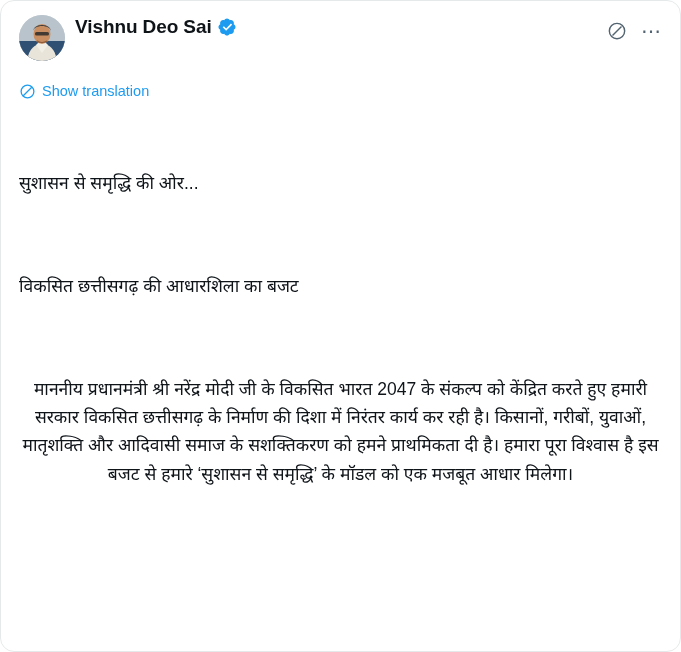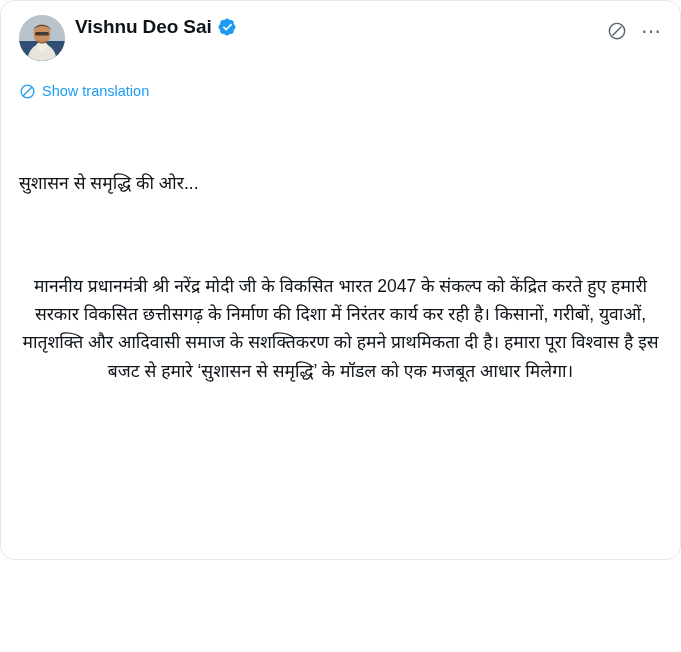--- a/index.html
+++ b/index.html
@@ -10,21 +10,21 @@
   body {
     width: 681px;
     height: 652px;
     font-family: "Liberation Sans", sans-serif;
     color: #0f1419;
     overflow: hidden;
   }
   .tweet-card {
     position: relative;
     width: 681px;
-    height: 560px;
+    height: 652px;
     box-sizing: border-box;
     background: #ffffff;
     border: 1px solid #e6e9ea;
     border-radius: 14px;
     padding: 14px 18px 0 18px;
   }
   .header-row {
     display: flex;
     align-items: flex-start;
     gap: 10px;
@@ -164,18 +164,19 @@
       <svg width="17" height="17" viewBox="0 0 24 24" aria-hidden="true">
         <circle cx="12" cy="12" r="9" fill="none" stroke="#1d9bf0" stroke-width="1.8"></circle>
         <line x1="6" y1="18" x2="18" y2="6" stroke="#1d9bf0" stroke-width="1.8"></line>
       </svg>
     </span>
     <span class="translate-link">Show translation</span>
   </div>
 
   <div class="tweet-body">
     <p>सुशासन से समृद्धि की ओर...</p>
+    <p>विकसित छत्तीसगढ़ की आधारशिला का बजट</p>
     <p>माननीय प्रधानमंत्री श्री नरेंद्र मोदी जी के विकसित भारत 2047 के संकल्प को केंद्रित करते हुए हमारी सरकार विकसित छत्तीसगढ़ के निर्माण की दिशा में निरंतर कार्य कर रही है। किसानों, गरीबों, युवाओं, मातृशक्ति और आदिवासी समाज के सशक्तिकरण को हमने प्राथमिकता दी है। हमारा पूरा विश्वास है इस बजट से हमारे ‘सुशासन से समृद्धि’ के मॉडल को एक मजबूत आधार मिलेगा।</p>
     
     
   </div>
 
 </div>
 
 </body></html>

